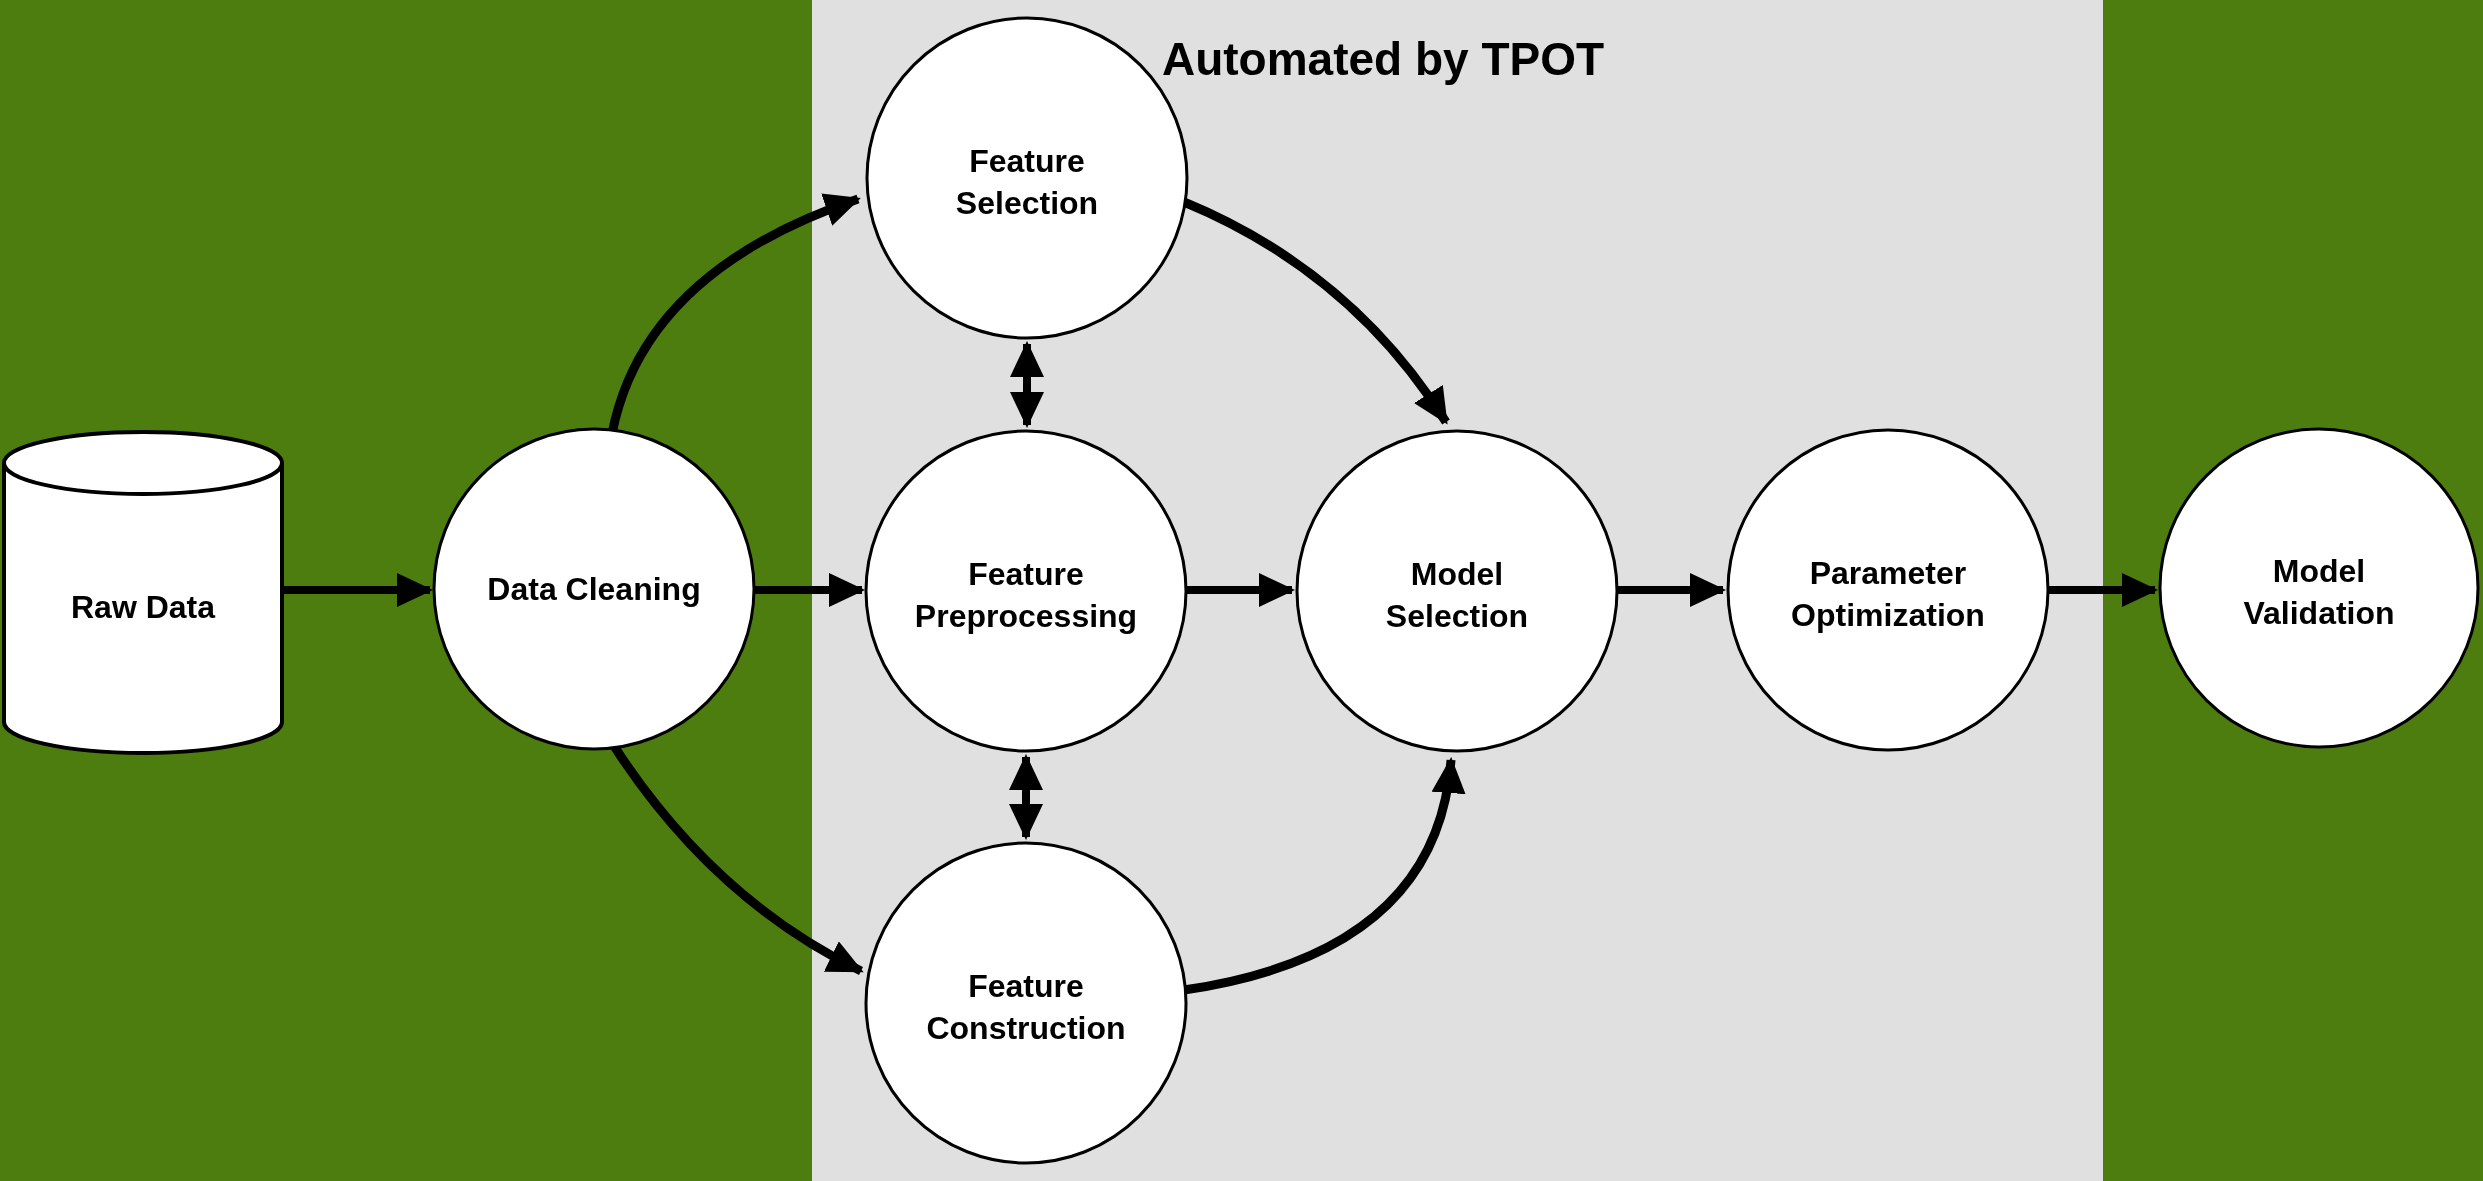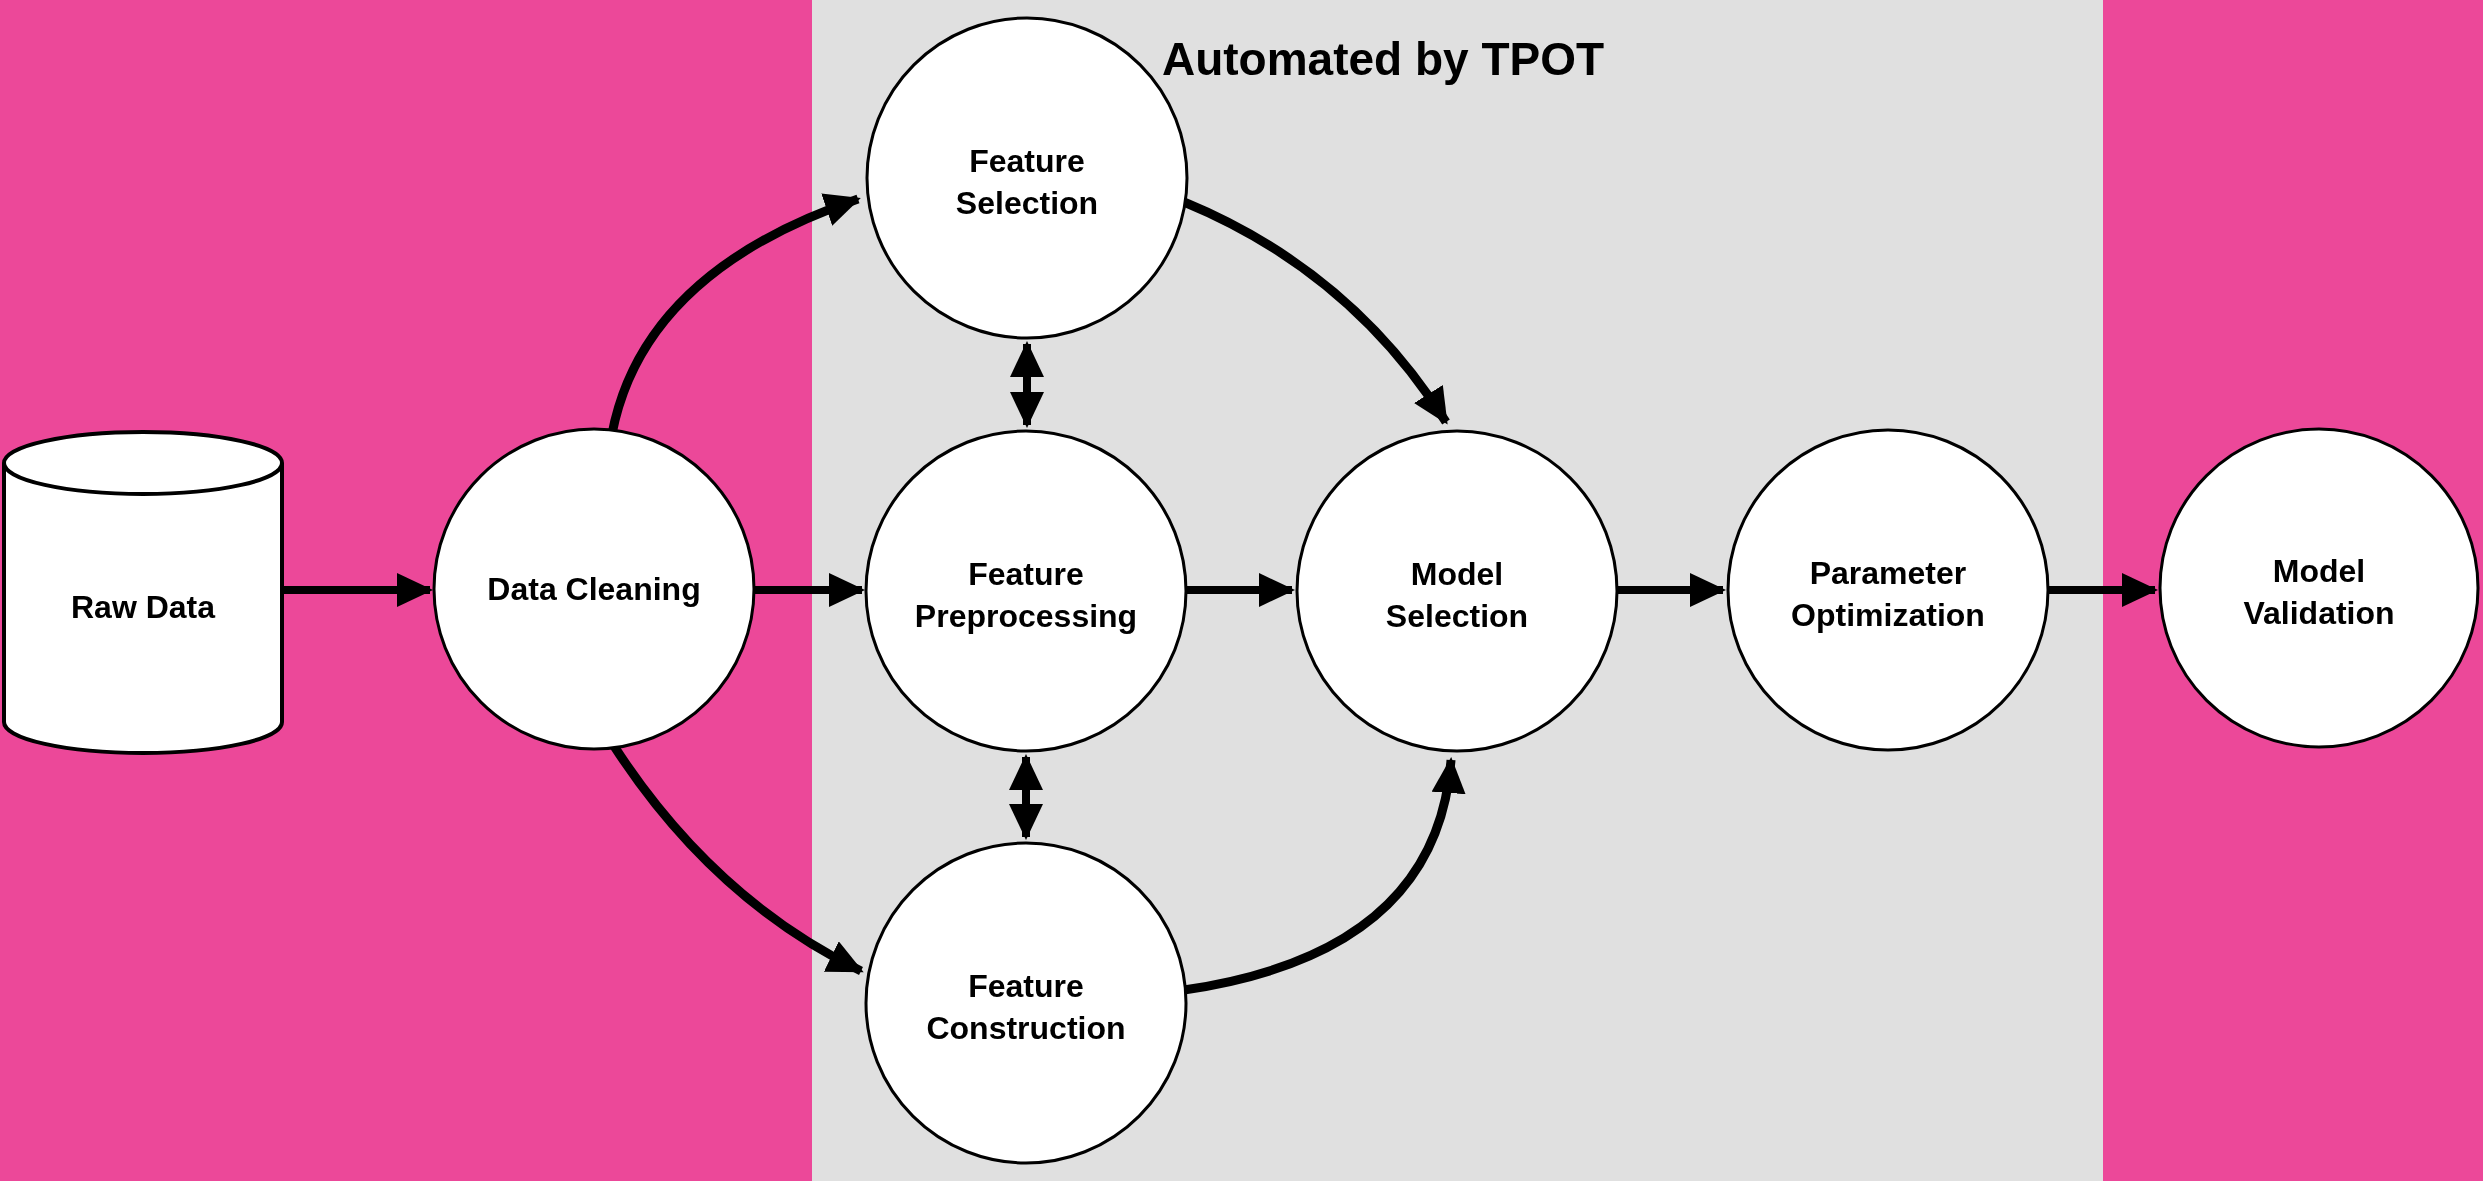--- a/index.html
+++ b/index.html
@@ -4,21 +4,21 @@
 <style>
   html, body {
     margin: 0;
     padding: 0;
     background: #ffffff;
   }
   .stage {
     position: relative;
     width: 2483px;
     height: 1181px;
-    background: #ec4899;
+    background: #4d7c0f;
     overflow: hidden;
   }
   svg { display: block; }
 
   .region-rect { stroke: none; }
 
   .node-shape {
     stroke: #000000;
     stroke-width: 3px;
     fill: #ffffff;

